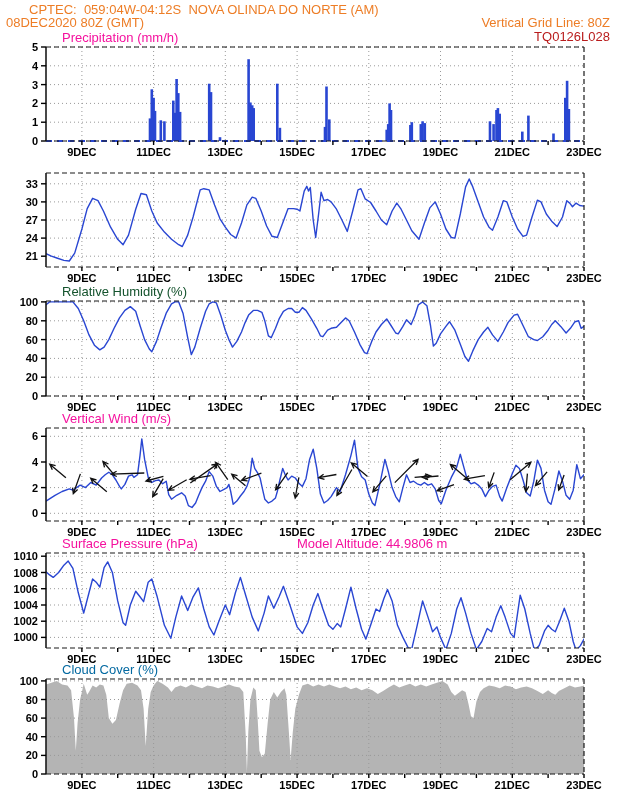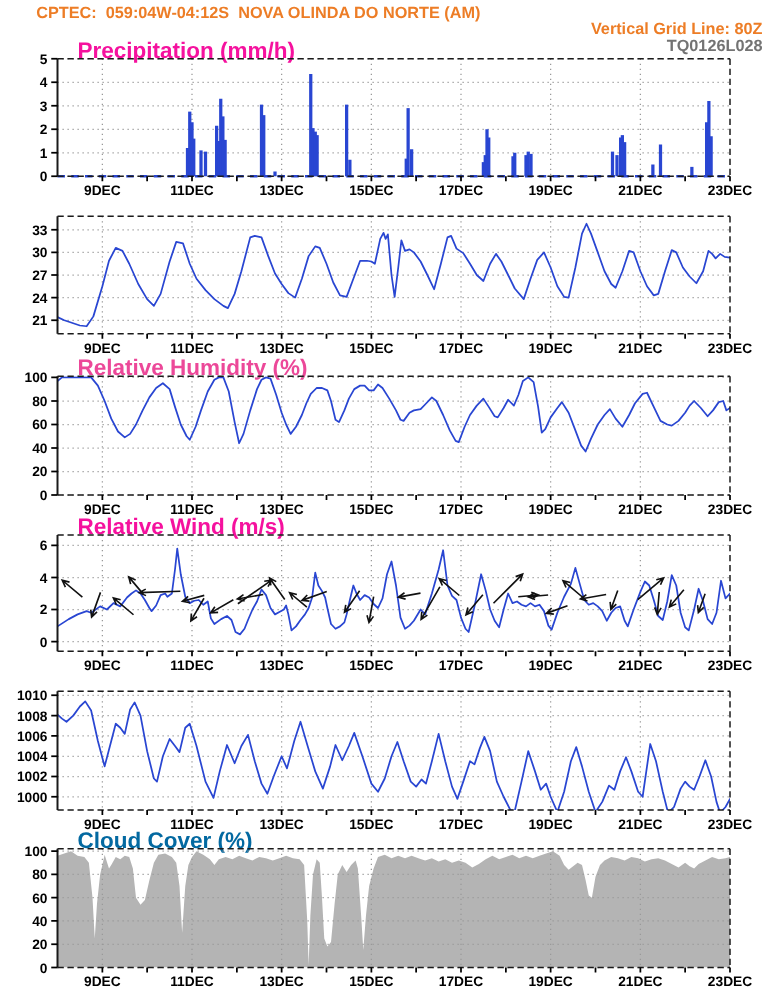--- a/index.html
+++ b/index.html
@@ -1,34 +1,37 @@
 <!DOCTYPE html>
 <html><head>
 <meta charset="utf-8">
 <style>
   html,body{margin:0;padding:0;background:#ffffff;}
   .page{position:relative;width:618px;height:800px;background:#fff;overflow:hidden;
         font-family:"Liberation Sans",sans-serif;}
-  .hdr{position:absolute;font-size:13px;font-weight:bold;white-space:pre;letter-spacing:0px;}
-  .title{position:absolute;font-size:18px;font-weight:bold;white-space:pre;}
+  .hdr{position:absolute;font-size:13px;font-weight:normal;white-space:pre;letter-spacing:0px;}
+  .title{position:absolute;font-size:13px;font-weight:normal;white-space:pre;}
   .right{text-align:right;}
   svg text{font-family:"Liberation Sans",sans-serif;font-weight:bold;}
 </style>
 </head>
 <body>
 
 <div class="page">
 
   <div class="hdr" style="left: 29px; top: 2px; color: rgb(237, 125, 38);">CPTEC:  059:04W-04:12S  NOVA OLINDA DO NORTE (AM)</div>
+  <div class="hdr" style="left: 6px; top: 15px; color: rgb(237, 125, 38);">08DEC2020 80Z (GMT)</div>
   <div class="hdr right" style="right: 8px; top: 15px; color: rgb(237, 125, 38);">Vertical Grid Line: 80Z</div>
-  <div class="hdr right" style="right: 8px; top: 29px; color: #737373;">TQ0126L028</div>
+  <div class="hdr right" style="right: 8px; top: 29px; color: #b91c1c;">TQ0126L028</div>
 
   <div class="title" style="left: 62px; top: 30px; color: rgb(245, 17, 158);">Precipitation (mm/h)</div>
-  <div class="title" style="left: 62px; top: 284px; color: #ec4899;">Relative Humidity (%)</div>
-  <div class="title" style="left: 62px; top: 411px; color: rgb(245, 17, 158);">Relative Wind (m/s)</div>
+  <div class="title" style="left: 62px; top: 284px; color: #14532d;">Relative Humidity (%)</div>
+  <div class="title" style="left: 62px; top: 411px; color: rgb(245, 17, 158);">Vertical Wind (m/s)</div>
+  <div class="title" style="left: 62px; top: 536px; color: rgb(245, 17, 158);">Surface Pressure (hPa)</div>
+  <div class="title" style="left: 297px; top: 536px; color: rgb(245, 17, 158);">Model Altitude: 44.9806 m</div>
   <div class="title" style="left: 62px; top: 662px; color: #0369a1;">Cloud Cover (%)</div>
 
   <svg id="chart" width="618" height="800" viewBox="0 0 618 800" style="position:absolute;left:0;top:0;">
       <clipPath id="clip0">
         <rect x="46" y="47" width="538" height="94"></rect>
       </clipPath>
       <line x1="46" y1="141.0" x2="584" y2="141.0" stroke="#999999" stroke-width="1" stroke-dasharray="1 3"></line>
       <line x1="46" y1="122.2" x2="584" y2="122.2" stroke="#999999" stroke-width="1" stroke-dasharray="1 3"></line>
       <line x1="46" y1="103.4" x2="584" y2="103.4" stroke="#999999" stroke-width="1" stroke-dasharray="1 3"></line>
       <line x1="46" y1="84.6" x2="584" y2="84.6" stroke="#999999" stroke-width="1" stroke-dasharray="1 3"></line>

